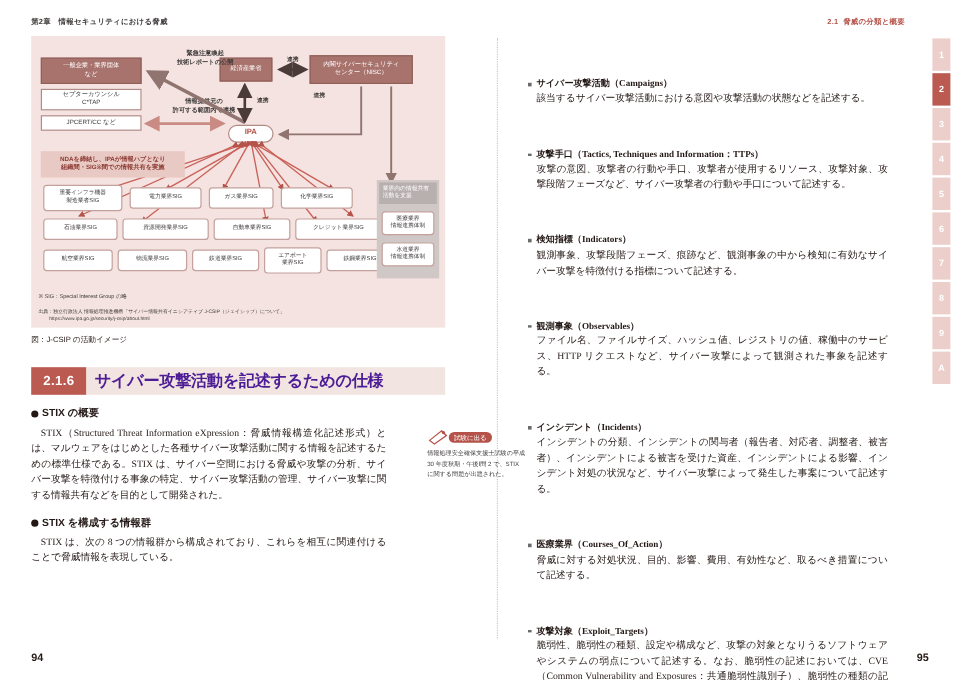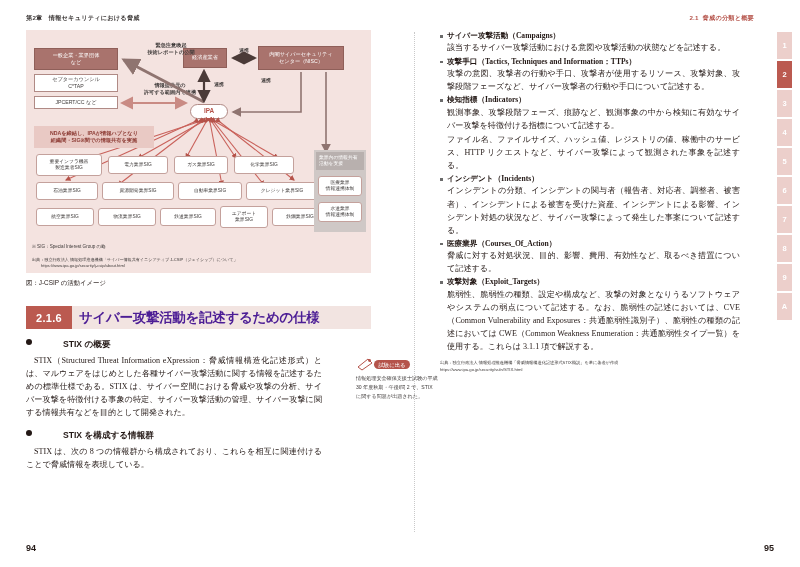--- a/index.html
+++ b/index.html
@@ -198,22 +198,21 @@
   }
 
   
   .subhead {
     font-family: "Liberation Sans", sans-serif;
     font-weight: bold;
     font-size: 8.6px;
     color: #231815;
     margin: 10px 0 3px 0;
     display: flex;
-    align-items: flex-start;
-    gap: 28px;
+    align-items: center;
   }
   .bullet-dot {
     display: inline-block;
     width: 6px; height: 6px;
     border-radius: 50%;
     background: #231815;
     margin-right: 3px;
   }
   .para {
     font-size: 8.1px;
@@ -250,20 +249,21 @@
   .tlist { margin: 0; padding: 0; list-style: none; }
   .tlist li { margin-bottom: 1px; }
   .titem-head {
     font-family: "Liberation Sans", sans-serif;
     font-weight: bold;
     font-size: 7.6px;
     color: #231815;
     position: relative;
     padding-left: 7px;
     line-height: 1.5;
+    margin-top: 34px;
   }
   .titem-head::before {
     content: "";
     position: absolute;
     left: 0; top: 5px;
     width: 2.6px; height: 2.6px;
     background: #6b6b6b;
   }
   .titem-head .en {
     font-family: "Liberation Serif", serif;
@@ -499,20 +499,23 @@
         </div>
         <p class="titem-body">攻撃の意図、攻撃者の行動や手口、攻撃者が使用するリソース、攻撃対象、攻撃段階フェーズなど、サイバー攻撃者の行動や手口について記述する。</p>
       </li>
       <li>
         <div class="titem-head">
           <span>検知指標</span><span class="en">（Indicators）</span>
         </div>
         <p class="titem-body">観測事象、攻撃段階フェーズ、痕跡など、観測事象の中から検知に有効なサイバー攻撃を特徴付ける指標について記述する。</p>
       </li>
       <li>
+        <div class="titem-head">
+          <span>観測事象</span><span class="en">（Observables）</span>
+        </div>
         <p class="titem-body">ファイル名、ファイルサイズ、ハッシュ値、レジストリの値、稼働中のサービス、HTTP リクエストなど、サイバー攻撃によって観測された事象を記述する。</p>
       </li>
       <li>
         <div class="titem-head">
           <span>インシデント</span><span class="en">（Incidents）</span>
         </div>
         <p class="titem-body">インシデントの分類、インシデントの関与者（報告者、対応者、調整者、被害者）、インシデントによる被害を受けた資産、インシデントによる影響、インシデント対処の状況など、サイバー攻撃によって発生した事案について記述する。</p>
       </li>
       <li>
         <div class="titem-head">

